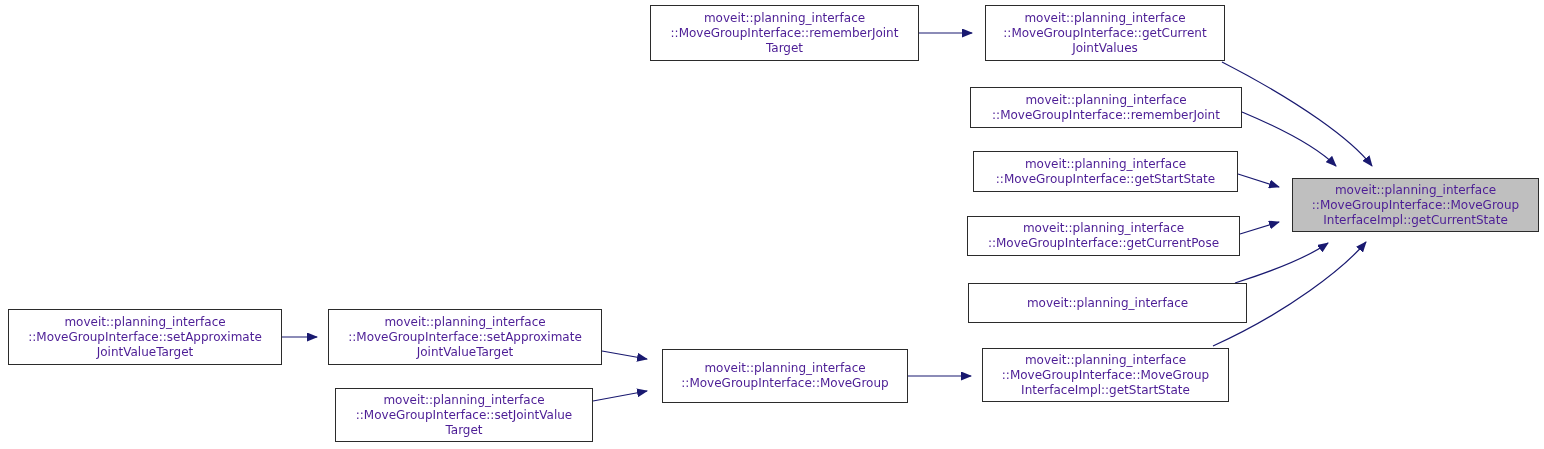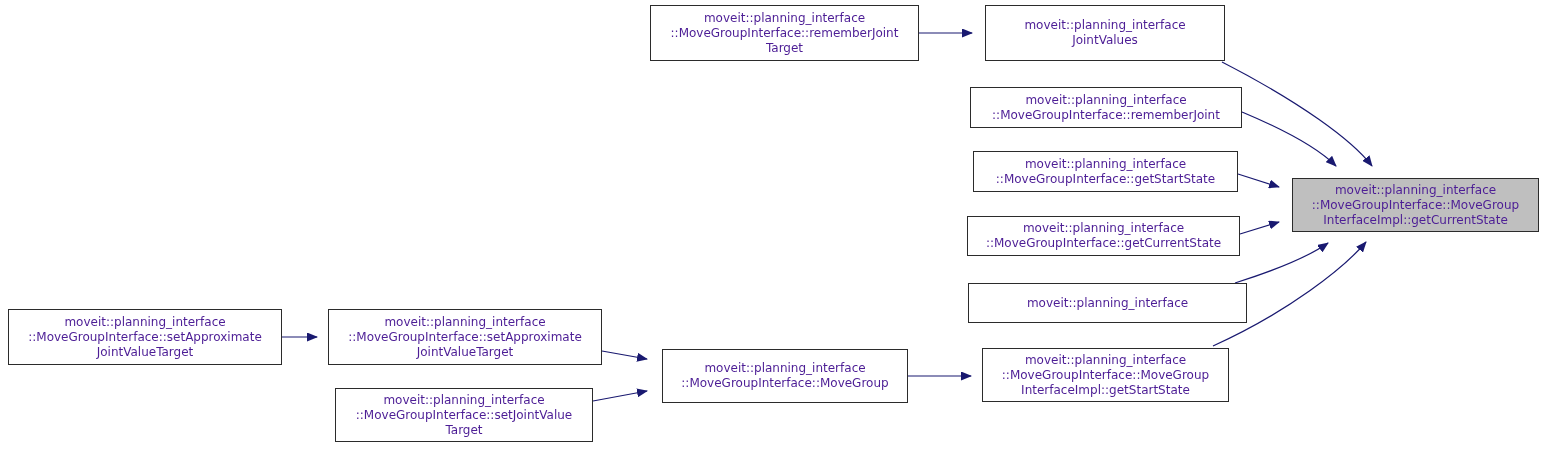--- a/index.html
+++ b/index.html
@@ -76,20 +76,21 @@
   </svg>
 
   <div class="node n0">
     <span class="ln">moveit::planning_interface</span>
     <span class="ln">::MoveGroupInterface::rememberJoint</span>
     <span class="ln">Target</span>
   </div>
 
   <div class="node n1">
     <span class="ln">moveit::planning_interface</span>
+    <span class="ln">::MoveGroupInterface::getCurrent</span>
     <span class="ln">JointValues</span>
   </div>
 
   <div class="node n2">
     <span class="ln">moveit::planning_interface</span>
     <span class="ln">::MoveGroupInterface::rememberJoint</span>
   </div>
 
   <div class="node n3">
     <span class="ln">moveit::planning_interface</span>
@@ -97,21 +98,21 @@
   </div>
 
   <div class="node n4 hl">
     <span class="ln">moveit::planning_interface</span>
     <span class="ln">::MoveGroupInterface::MoveGroup</span>
     <span class="ln">InterfaceImpl::getCurrentState</span>
   </div>
 
   <div class="node n5">
     <span class="ln">moveit::planning_interface</span>
-    <span class="ln">::MoveGroupInterface::getCurrentState</span>
+    <span class="ln">::MoveGroupInterface::getCurrentPose</span>
   </div>
 
   <div class="node n6">
     <span class="ln">moveit::planning_interface</span>
   </div>
 
   <div class="node n7">
     <span class="ln">moveit::planning_interface</span>
     <span class="ln">::MoveGroupInterface::setApproximate</span>
     <span class="ln">JointValueTarget</span>

